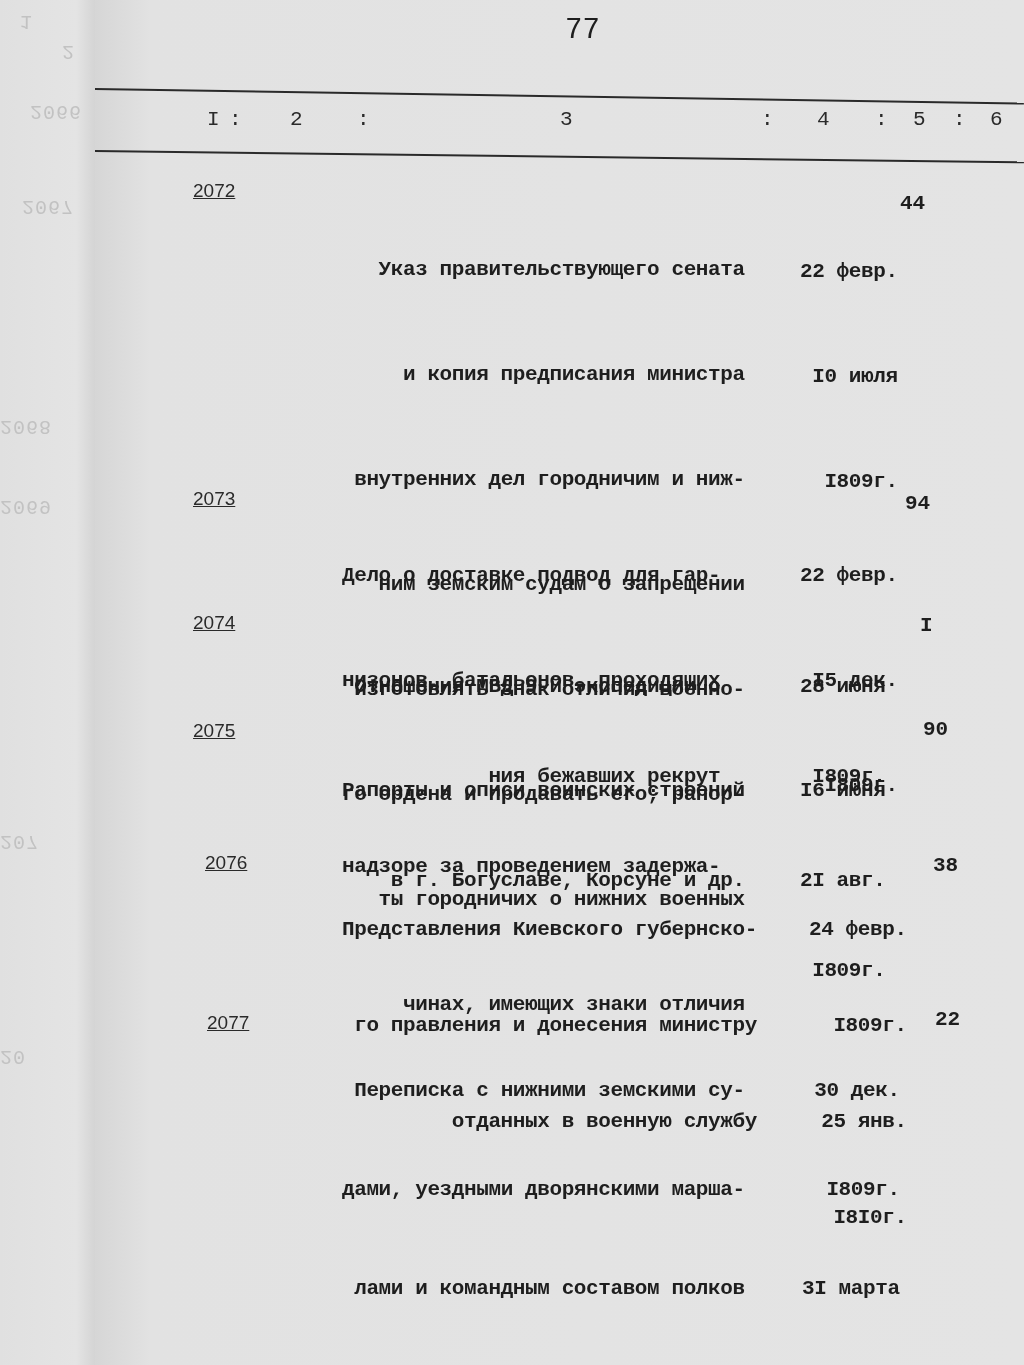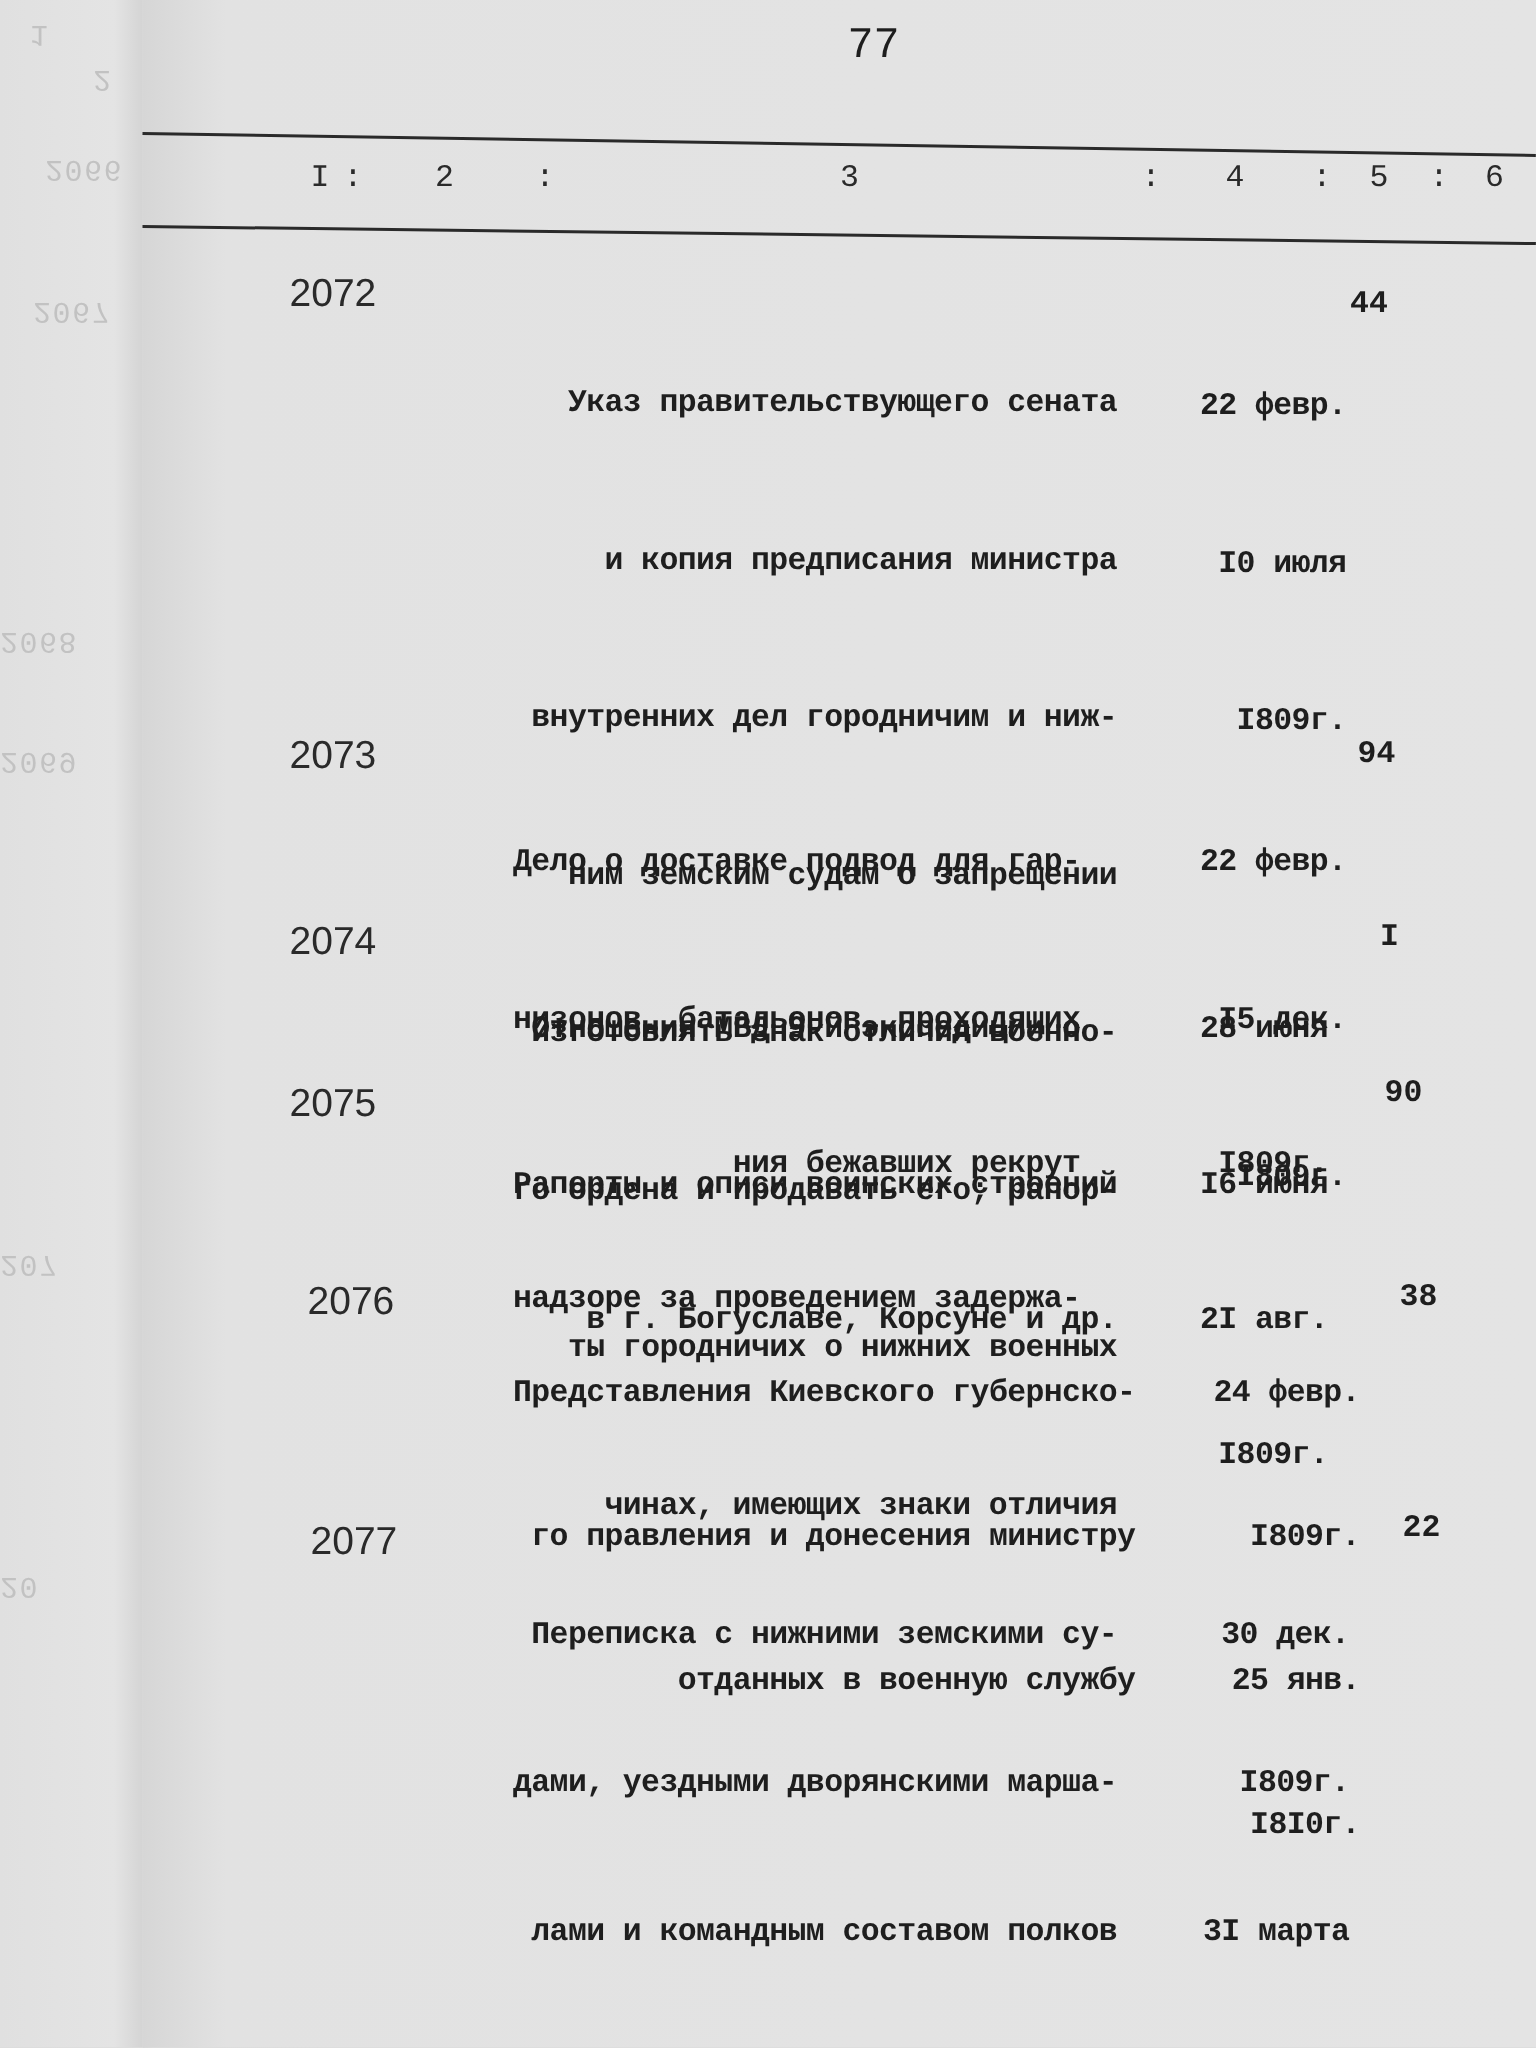--- a/index.html
+++ b/index.html
@@ -28,22 +28,23 @@
   .hline {
     position: absolute; left: 0; width: 929px; height: 2px; background: #2a2a2a;
   }
   .hline.top { top: 88px; transform: rotate(0.9deg); transform-origin: left; }
   .hline.bottom { top: 150px; transform: rotate(0.7deg); transform-origin: left; }
   .col-head {
     position: absolute; top: 108px; font-size: 21px; color: #2a2a2a;
   }
   .entry { position: absolute; left: 0; width: 929px; }
   .e-num {
-    position: absolute; font-size: 26px; color: #2a2a2a;
+    position: absolute; font-size: 19px; color: #2a2a2a;
     font-family: "Liberation Sans", "DejaVu Sans", sans-serif;
+    text-decoration: underline;
   }
   .e-desc {
     position: absolute; left: 247px; font-size: 21px; line-height: 35px;
     font-weight: bold; letter-spacing: -0.4px; white-space: pre;
   }
   .e-dates {
     position: absolute; left: 705px; font-size: 21px; line-height: 35px;
     font-weight: bold; letter-spacing: -0.4px; white-space: pre;
   }
   .e-sheets {

